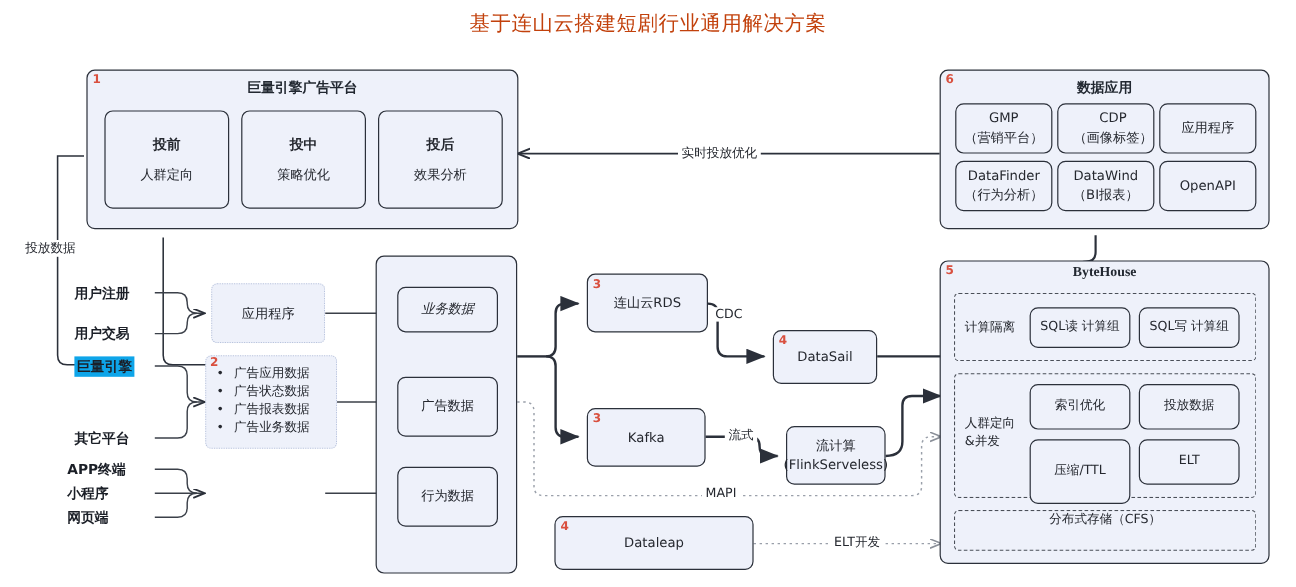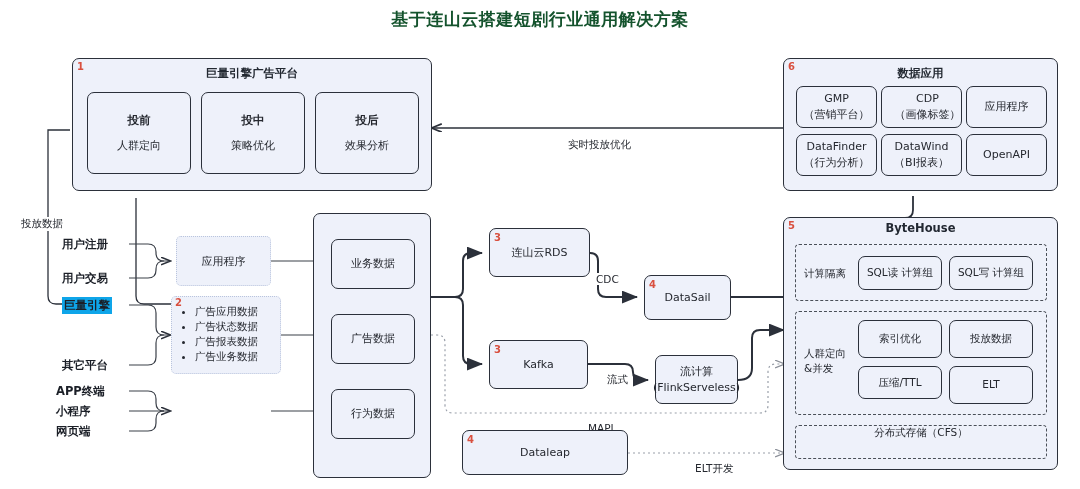--- a/index.html
+++ b/index.html
@@ -10,22 +10,22 @@
     overflow: hidden;
     position: relative;
     color: #25282f;
   }
   #stage { position: absolute; left: 0; top: 0; width: 1080px; height: 489px; }
 
   
   .title {
     position: absolute; left: 0; top: 8px; width: 1080px;
     text-align: center;
-    font-size: 17px; font-weight: bold; letter-spacing: .5px;
-    color: #14532d;
+    font-size: 17px; font-weight: normal; letter-spacing: .5px;
+    color: #c2410c;
   }
 
   
   .panel {
     position: absolute;
     background: #eef1fa;
     border: 1.6px solid #2b303a;
     border-radius: 7px;
   }
   .panel-title {
@@ -84,21 +84,20 @@
     white-space: nowrap;
   }
   .srclabel.hl { background: #0ea5e9; padding: 1px 2px; }
 
   
   .edgelabel {
     position: absolute;
     font-size: 10.5px; color: #25282f;
     background: #ffffff; padding: 0 3px;
     white-space: nowrap;
-    margin-top: 17px;
   }
 
   svg.wires { position: absolute; left: 0; top: 0; width: 1080px; height: 489px; pointer-events: none; }
 </style>
 </head>
 <body>
 
 <div id="stage">
 
   <div class="title">基于连山云搭建短剧行业通用解决方案</div>
@@ -226,21 +225,21 @@
     <ul>
       <li>广告应用数据</li>
       <li>广告状态数据</li>
       <li>广告报表数据</li>
       <li>广告业务数据</li>
     </ul>
   </div>
 
 
   <div class="panel" style="left:313px; top:213px; width:118px; height:265px;">
-    <div class="card" style="left:17px; top:25px; width:84px; height:50px;">业务数据</div>
+    <div class="card" style="left:17px; top:25px; width:84px; height:38px;font-style:italic;">业务数据</div>
     <div class="card" style="left:17px; top:100px; width:84px; height:50px;">广告数据</div>
     <div class="card" style="left:17px; top:175px; width:84px; height:50px;">行为数据</div>
   </div>
 
   <div class="card" style="left:489px; top:228px; width:101px; height:49px;">
     <div class="badge">3</div>
     <div>连山云RDS</div>
   </div>
 
   <div class="card" style="left:489px; top:340px; width:99px; height:49px;">
@@ -258,36 +257,36 @@
     <div>(FlinkServeless)</div>
   </div>
 
   <div class="card" style="left:462px; top:430px; width:166px; height:45px;">
     <div class="badge">4</div>
     <div>Dataleap</div>
   </div>
 
   <div class="panel" style="left:783px; top:217px; width:275px; height:253px;">
     <div class="badge">5</div>
-    <div class="panel-title" style="top:3px;">ByteHouse</div>
+    <div class="panel-title" style="top:3px;font-family:Liberation Serif, serif;">ByteHouse</div>
 
     <div class="dashgroup" style="left:11px; top:26px; width:252px; height:57px;">
       <div class="glabel" style="top:21px;">计算隔离</div>
       <div class="card" style="left:62px; top:11px; width:84px; height:34px; font-size:10.5px;">SQL读 计算组</div>
       <div class="card" style="left:153px; top:11px; width:84px; height:34px; font-size:10.5px;">SQL写 计算组</div>
     </div>
 
     <div class="dashgroup" style="left:11px; top:93px; width:252px; height:104px;">
       <div class="glabel" style="top:34px;">
         <div>人群定向</div>
         <div>&amp;并发</div>
       </div>
       <div class="card" style="left:62px; top:8px; width:84px; height:38px; font-size:10.5px;">索引优化</div>
       <div class="card" style="left:153px; top:8px; width:84px; height:38px; font-size:10.5px;">投放数据</div>
-      <div class="card" style="left:62px; top:54px; width:84px; height:33px; font-size:10.5px;">压缩/TTL</div>
+      <div class="card" style="left:62px; top:54px; width:84px; height:54px; font-size:10.5px;">压缩/TTL</div>
       <div class="card" style="left:153px; top:54px; width:84px; height:38px; font-size:10.5px;">ELT</div>
     </div>
 
     <div class="dashgroup" style="left:11px; top:207px; width:252px; height:34px; display:flex; align-items:flex-start; justify-content:center;">
       <div style="font-size:10.5px; color:#25282f;">分布式存储（CFS）</div>
     </div>
   </div>
 
 </div>
 

